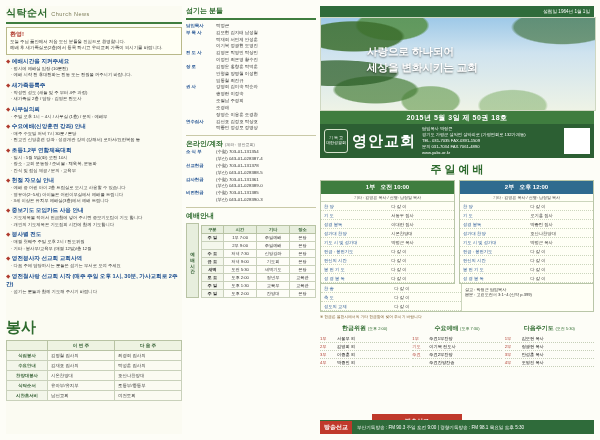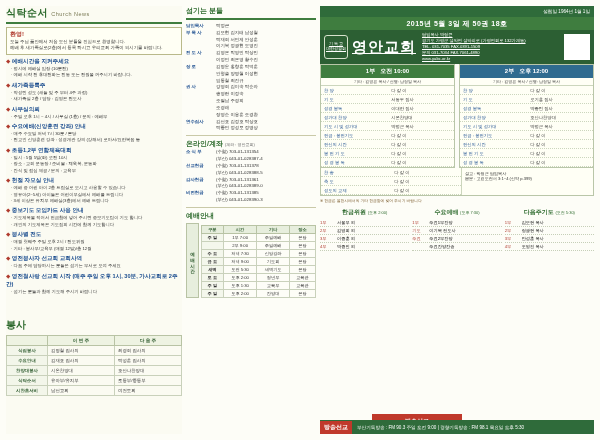--- a/index.html
+++ b/index.html
@@ -15,21 +15,21 @@
   .notice-box{border:1px solid #b9b98a;background:#fffff4;padding:2px 3px;}
   .nb-head{font-size:6px;font-weight:bold;color:#b03a2e;}
   .nb-body{font-size:4.4px;color:#333;line-height:1.45;}
   .item{margin-top:3px;}
   .item-h{font-size:5.6px;font-weight:bold;color:#1b4d8f;}
   .item-h .dot{color:#b03a2e;}
   .item-b{font-size:4.3px;color:#333;line-height:1.5;padding-left:5px;}
 
   
   .svc{position:absolute;left:6px;top:318px;width:176px;}
-  .svc h3{font-size:10px;font-weight:bold;color:#2d6a2d;margin:0;}
+  .svc h3{font-size:15px;font-weight:bold;color:#2d6a2d;margin:0;}
   table.svc-t{border-collapse:collapse;width:176px;font-size:4.4px;margin-top:3px;}
   table.svc-t th{background:#eef3e2;border:1px solid #b8c3a4;color:#2d5a2d;
      font-size:4.6px;font-weight:bold;padding:2px 0;}
   table.svc-t td{border:1px solid #c9d1bb;padding:2px 3px;color:#333;}
   table.svc-t td.lbl{background:#f3f6ea;font-weight:bold;width:34px;text-align:center;color:#2d5a2d;}
 
   
   .mid{position:absolute;left:186px;top:6px;width:130px;height:428px;}
   .m-h{font-size:7px;font-weight:bold;color:#2d6a2d;}
   .m-row{display:flex;font-size:4.4px;line-height:1.55;color:#333;}
@@ -59,21 +59,21 @@
        radial-gradient(ellipse at 40% 90%,rgba(95,150,70,.6) 0 12%,transparent 13%),
        radial-gradient(ellipse at 88% 10%,rgba(55,105,45,.6) 0 14%,transparent 15%),
        radial-gradient(ellipse at 70% 95%,rgba(120,170,95,.5) 0 12%,transparent 13%);}
   .photo-ttl{position:absolute;left:46px;top:26px;color:#fff;font-size:10.5px;font-weight:bold;
      line-height:1.5;text-shadow:0 1px 2px rgba(0,0,0,.55);}
   .bar-top{height:11px;background:#2f6b3a;color:#fff;font-size:5.2px;
      display:flex;align-items:center;justify-content:flex-end;padding-right:4px;gap:6px;}
   .bar-top .est{font-size:4.6px;}
   .datebar{height:13px;background:#3f7d3f;color:#fff;display:flex;align-items:center;
      justify-content:center;font-size:7px;font-weight:bold;letter-spacing:.5px;}
-  .idbar{height:34px;background:#2c5f33;display:flex;align-items:center;padding:0 4px;color:#fff;text-decoration:underline;}
+  .idbar{height:34px;background:#2c5f33;display:flex;align-items:center;padding:0 4px;color:#fff;}
   .idbar .logo{width:22px;height:22px;border:1px solid #d7e2cd;border-radius:3px;
      font-size:4px;display:flex;align-items:center;justify-content:center;text-align:center;line-height:1.2;}
   .idbar .name{font-size:15px;font-weight:bold;margin-left:4px;letter-spacing:1px;}
   .idbar .meta{font-size:4.2px;line-height:1.45;margin-left:6px;flex:1;}
   .idbar .qr{width:26px;height:26px;background:#fff;}
   .worship-h{text-align:center;font-size:11px;font-weight:bold;color:#2d6a2d;margin:4px 0 3px;}
   .two{display:flex;gap:4px;}
   .col{flex:1;border:1px solid #b9c6a8;background:#fffff5;}
   .col-h{background:#3f7d3f;color:#fff;font-size:6px;font-weight:bold;text-align:center;padding:2px 0;}
   .col-h2{background:#2f6b8f;}
@@ -366,35 +366,41 @@
     </div>
     <div class="lfooter" style="left:186px;width:90px">
       <span style="white-space:pre-line">방송선교</span>
     </div>
   </div>
 
   <div class="right">
     <div class="bar-top">
       <span class="est">설립일 1964년 1월 1일</span>
     </div>
+    <div class="photo">
+      <div class="leafy"></div>
+      <div class="photo-ttl" style="white-space:pre-line">사랑으로 하나되어
+세상을 변화시키는 교회</div>
+    </div>
     <div class="datebar">2015년 5월 3일 제 50권 18호</div>
     <div class="idbar">
       <div class="logo" style="white-space:pre-line">기 독 교
 대한성결회</div>
       <div class="name">영안교회</div>
       <div class="meta">
         <div>담임목사 박정근</div>
         <div>경기도 가평군 설악면 설악리로 (가평면회로 132가계동)</div>
         <div style="white-space:pre-line">TEL. 031-7035 FAX.0391-1509
 문의 031-7034 FAX.7061-4890</div>
         <div>www.yabc.or.kr</div>
       </div>
       <div class="qr"></div>
     </div>
 
+    <div class="worship-h">주 일 예 배</div>
     <div class="two" id="svc-cols">
         <div class="col">
           <div class="col-h ">1부 &nbsp; 오전 10:00</div>
           <div class="col-sub">기타 : 김영은 목사 / 선행: 남정일 목사</div>
           <div class="ord">
             <div class="a">찬   양</div>
             <div class="b">다 같 이</div>
           </div>
           <div class="ord">
             <div class="a">기  도</div>

